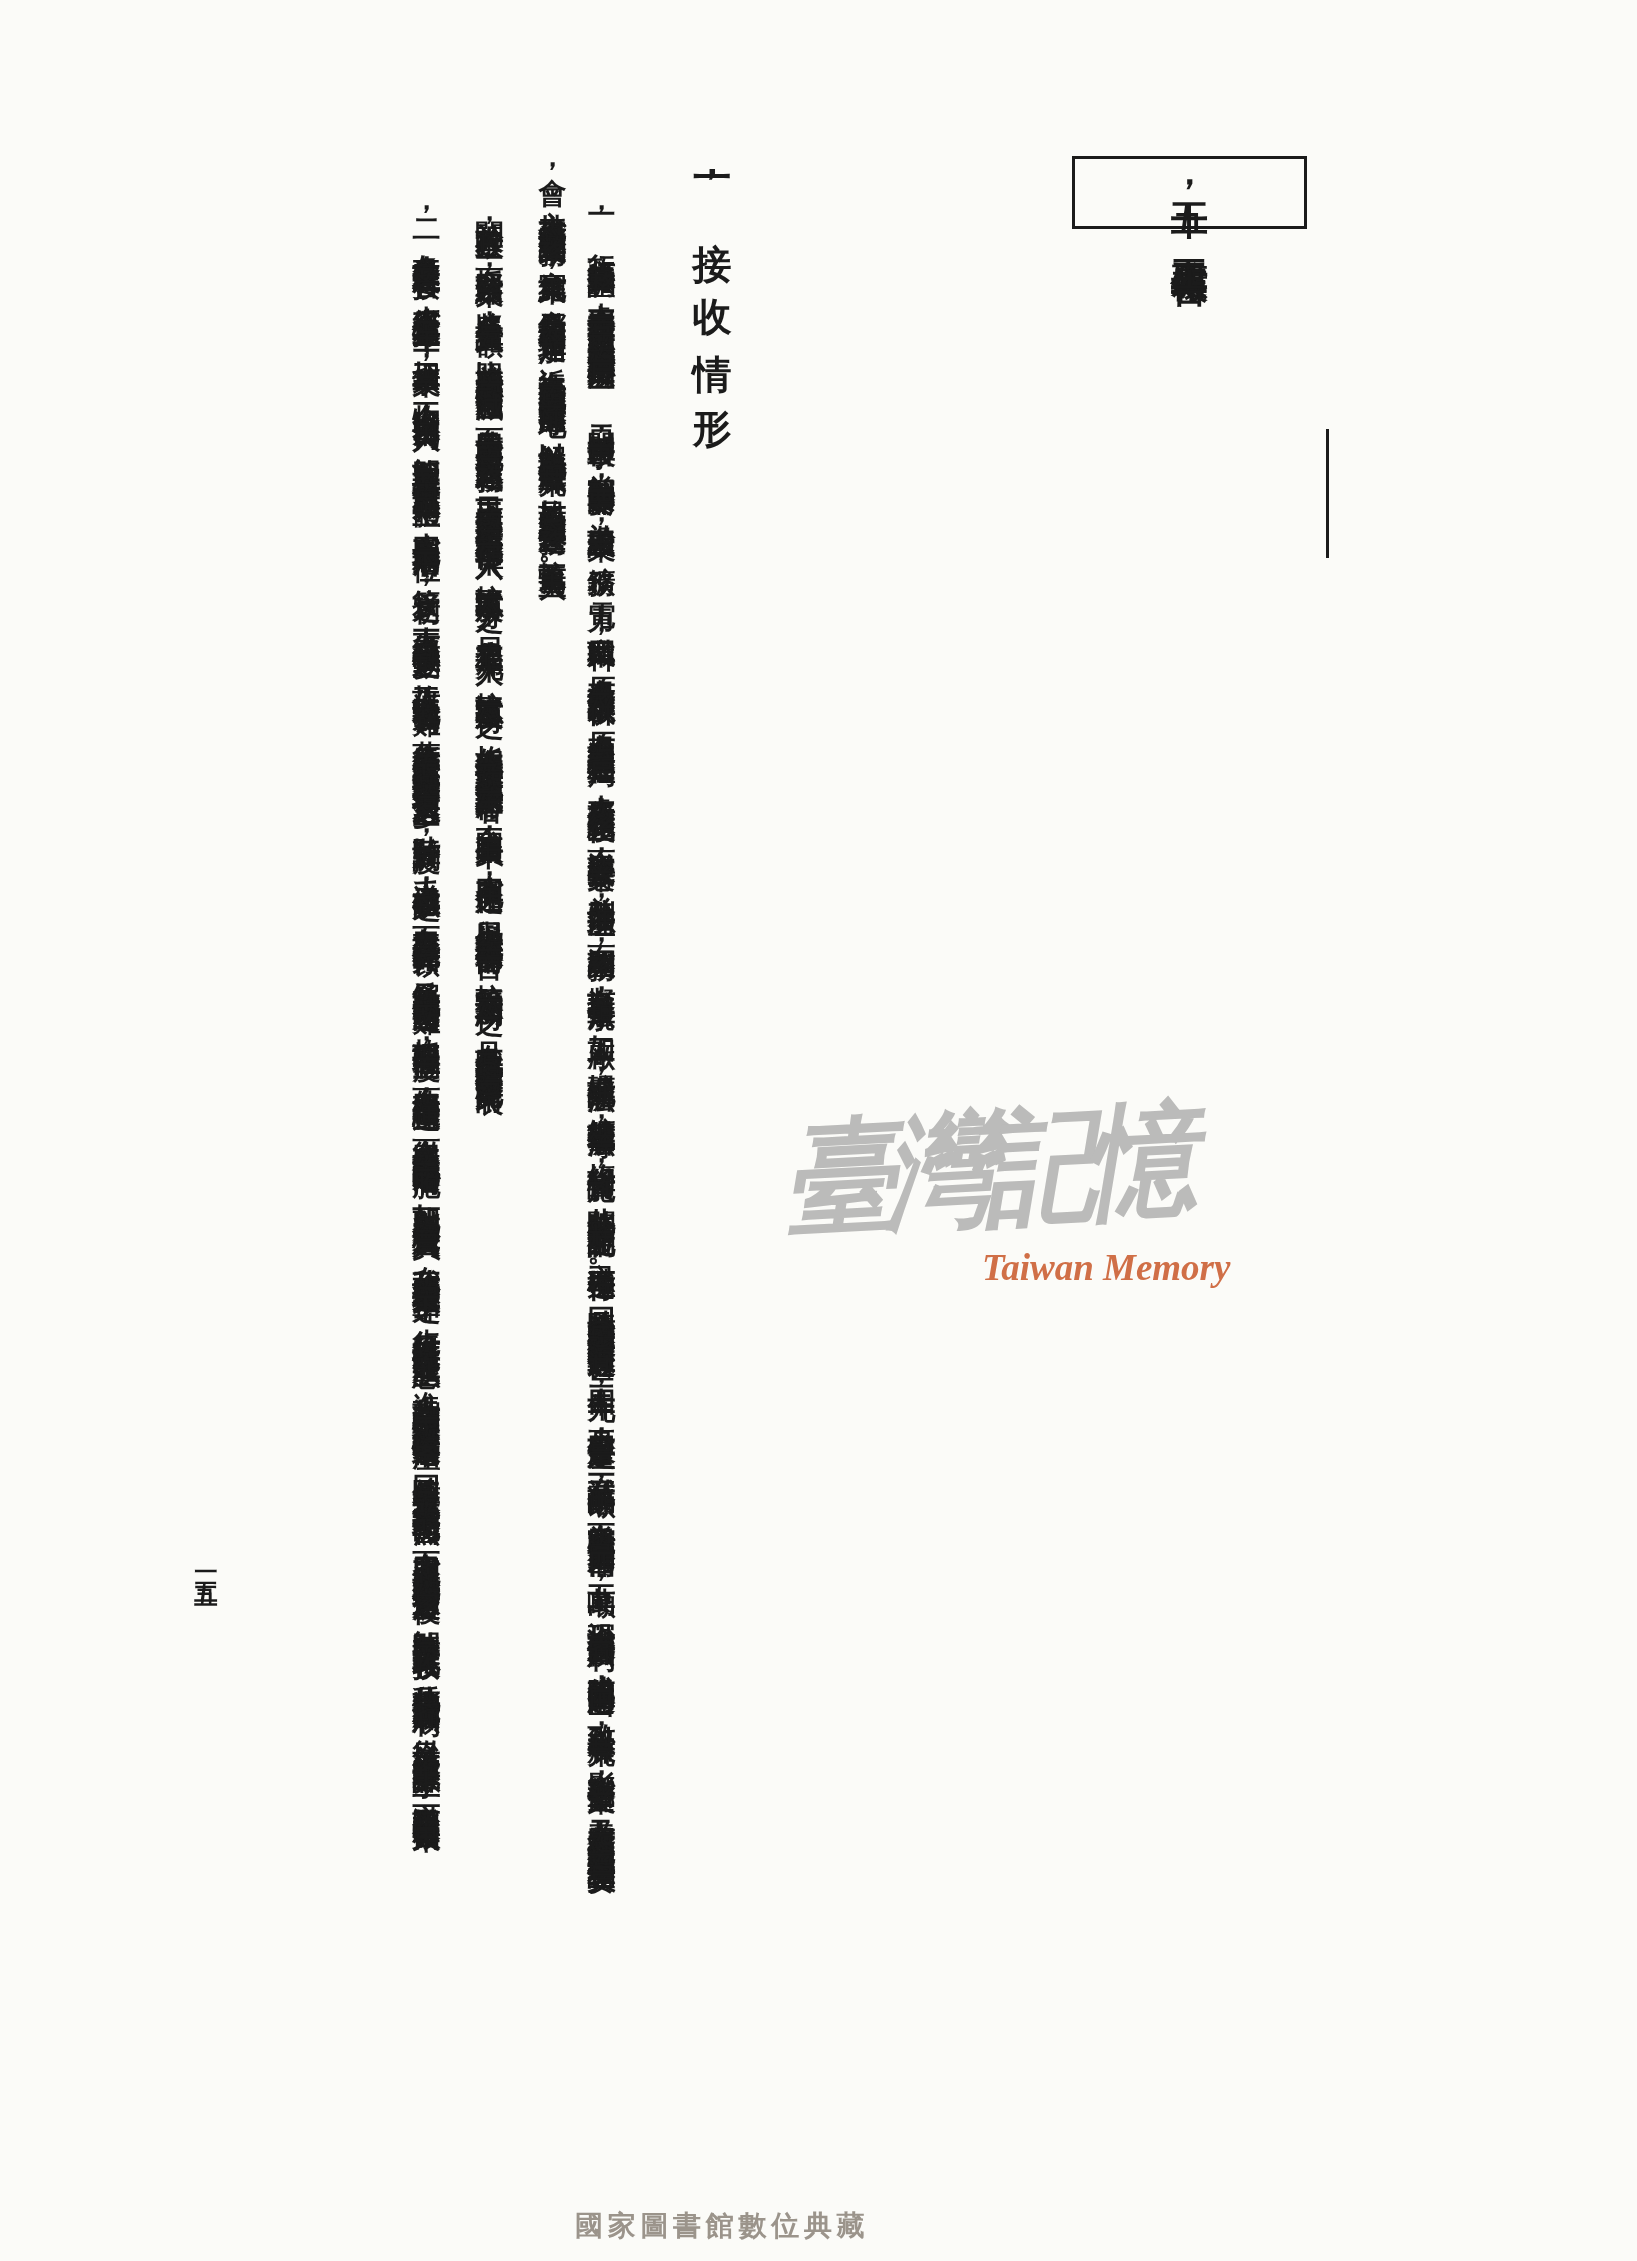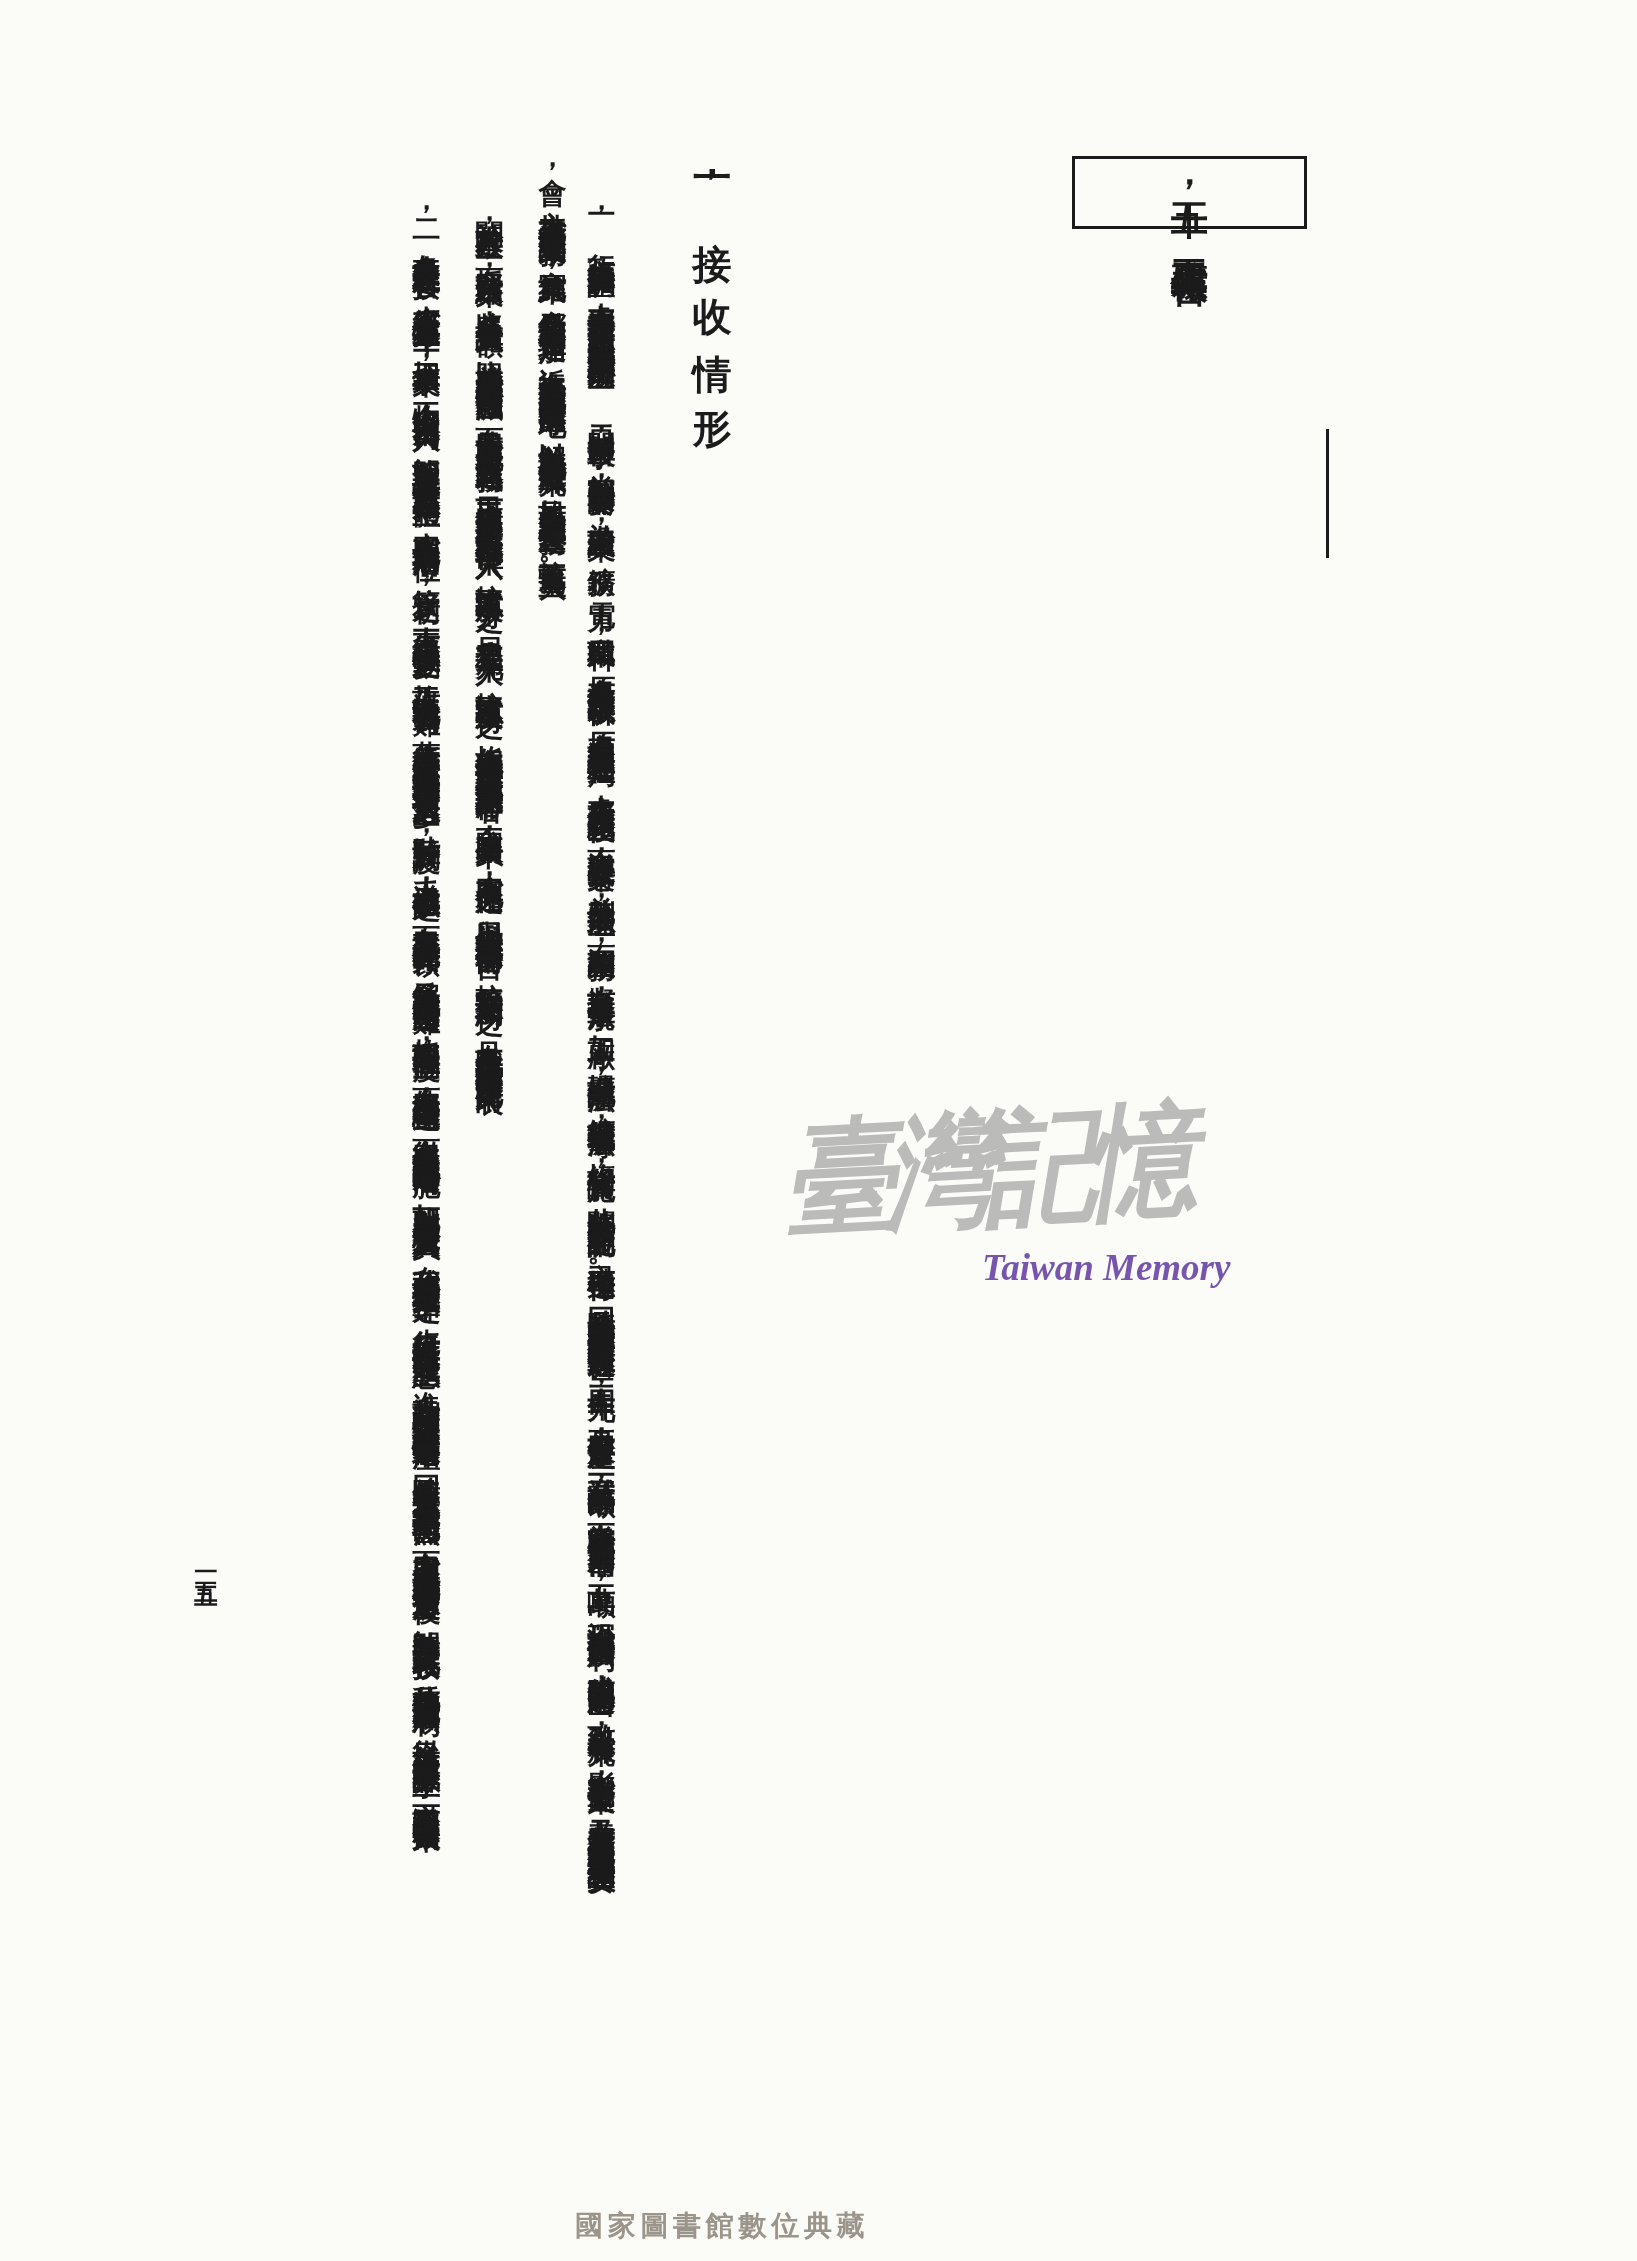--- a/index.html
+++ b/index.html
@@ -107,21 +107,21 @@
     white-space: nowrap;
     pointer-events: none;
   }
   .watermark-en {
     position: absolute;
     left: 982px;
     top: 1246px;
     font-size: 37px;
     font-style: italic;
     font-weight: 600;
-    color: #4c1d95;
+    color: #c2410c;
     opacity: 0.75;
     white-space: nowrap;
     pointer-events: none;
   }
   .footer-mark {
     position: absolute;
     left: 575px;
     top: 2207px;
     font-size: 28px;
     font-weight: 700;

